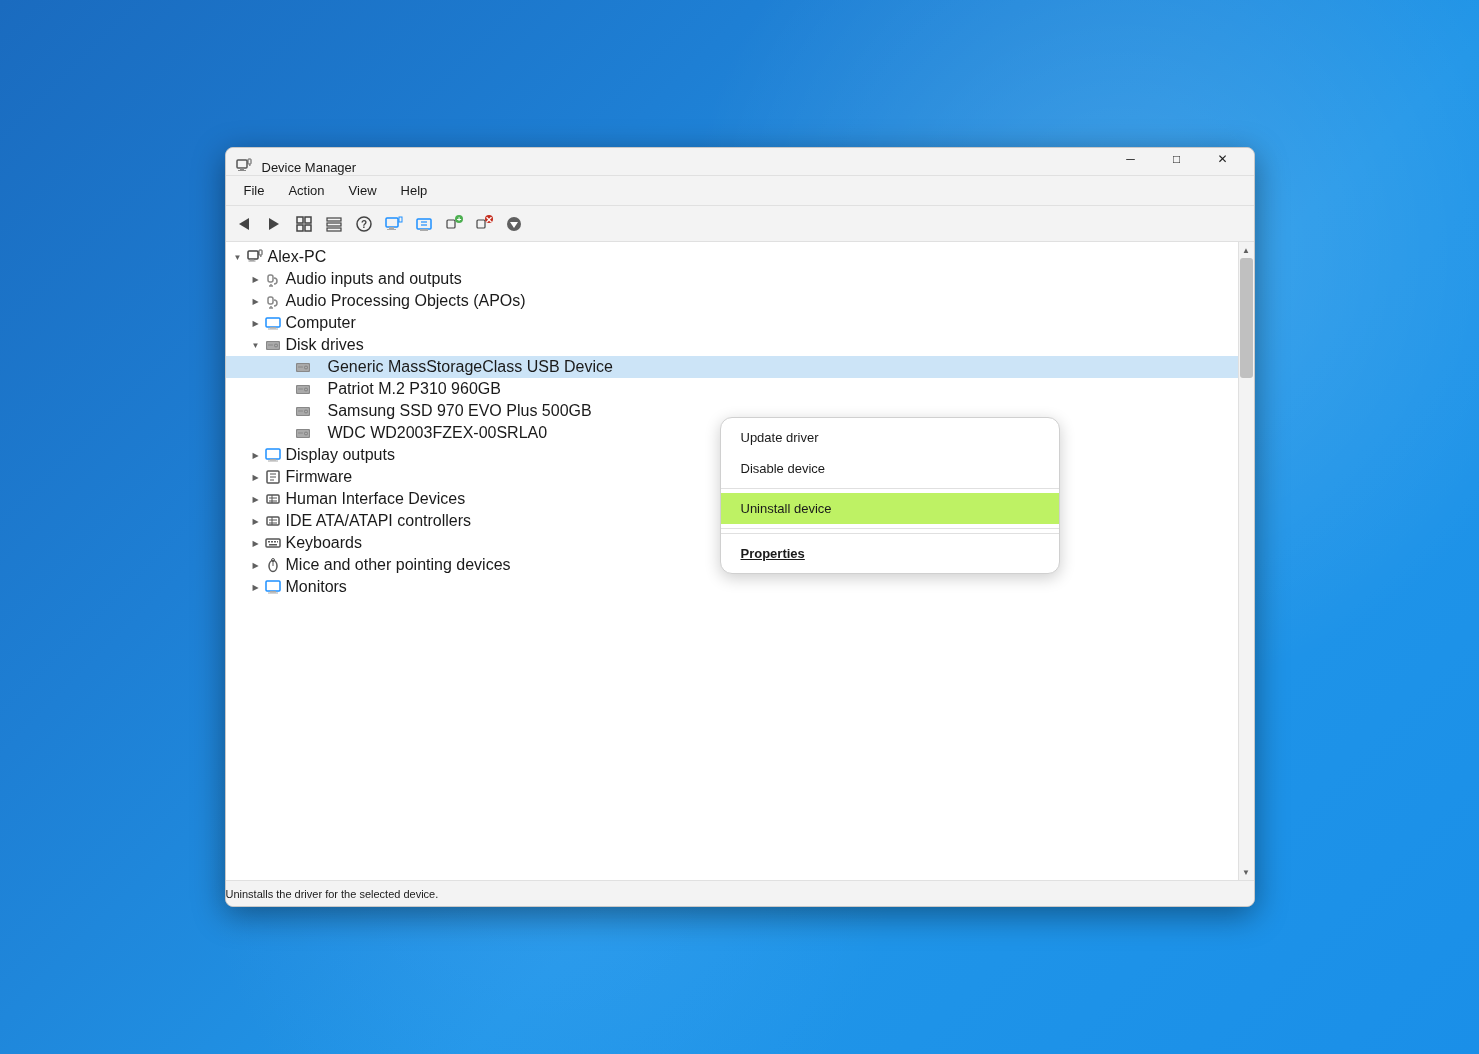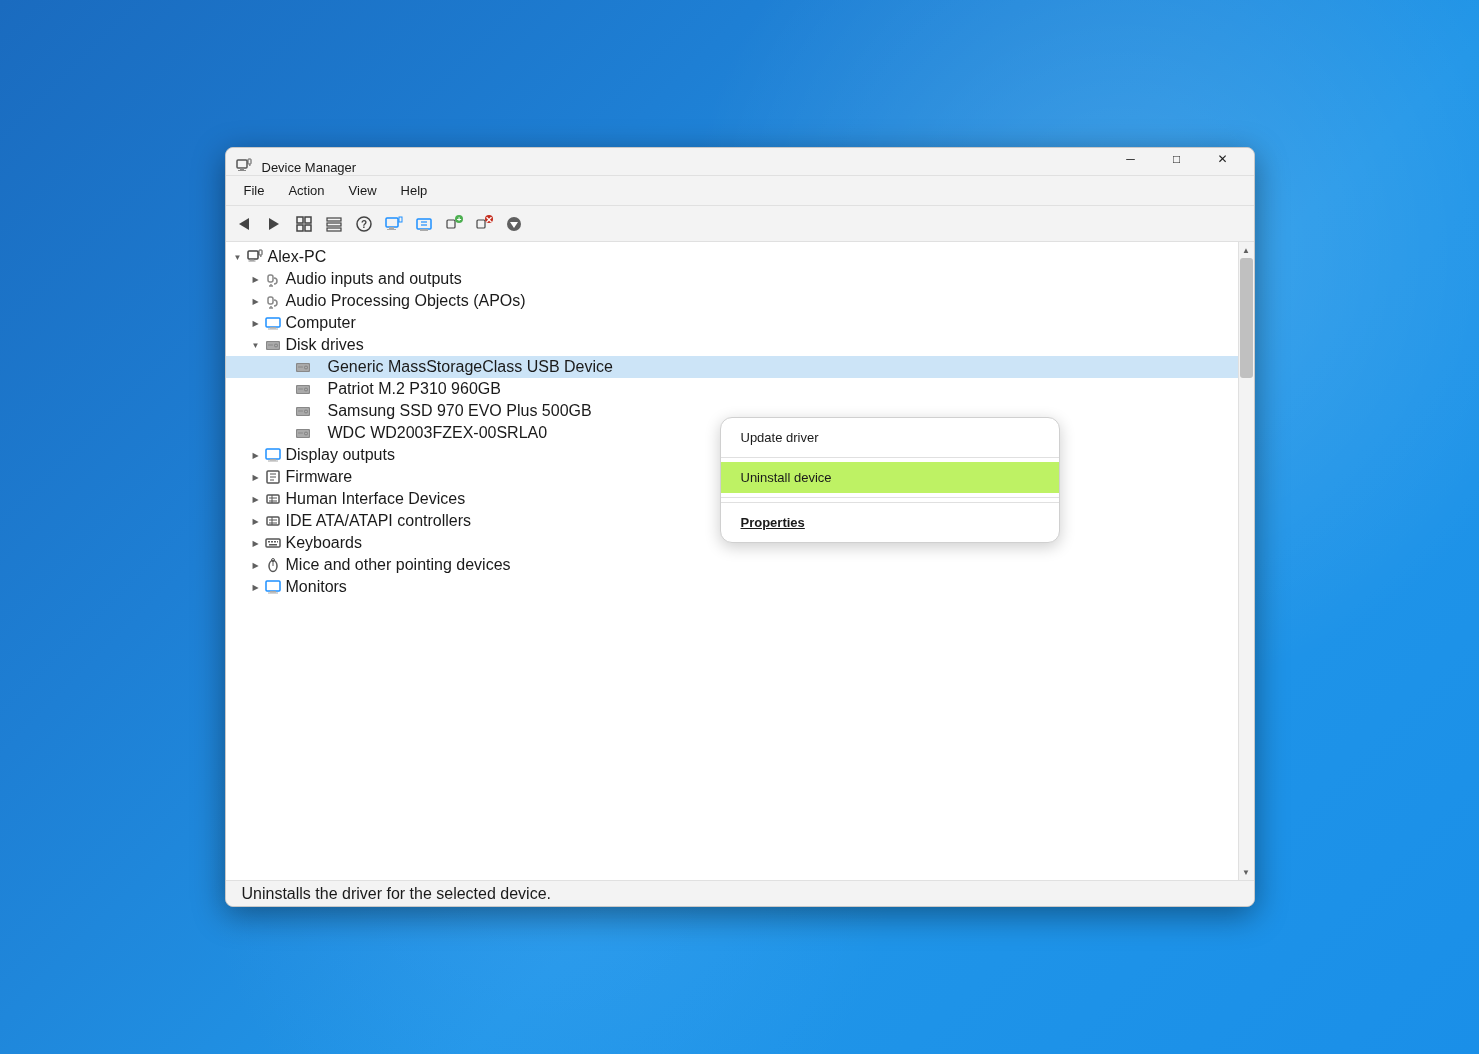--- a/index.html
+++ b/index.html
@@ -243,22 +243,22 @@
     .indent-1 { padding-left: 22px; }
     .indent-2 { padding-left: 40px; gap: 12px; }
 
     
     .status-bar {
       height: 26px;
       background: #f3f3f3;
       border-top: 1px solid #e0e0e0;
       display: flex;
       align-items: center;
-      padding: 0 16px;
-      font-size: 16px;
+      padding: 0 0;
+      font-size: 11px;
       color: #1a1a1a;
       border-radius: 0 0 8px 8px;
     }
 
     
     .context-menu {
       position: absolute;
       top: 175px;
       left: 470px;
       width: 340px;
@@ -632,20 +632,21 @@
     <div class="scrollbar">
       <div class="scroll-btn">▲</div>
       <div class="scroll-track">
         <div class="scroll-thumb"></div>
       </div>
       <div class="scroll-btn">▼</div>
     </div>
 
     <div class="context-menu">
       <div class="ctx-item">Update driver</div>
+      <div class="ctx-item">Disable device</div>
       <div class="ctx-separator"></div>
       <div class="ctx-item highlighted">Uninstall device</div>
       <div class="ctx-separator"></div>
       <div class="ctx-separator"></div>
       <div class="ctx-item bold">Properties</div>
     </div>
 
   </div>
 
   <div class="status-bar">

